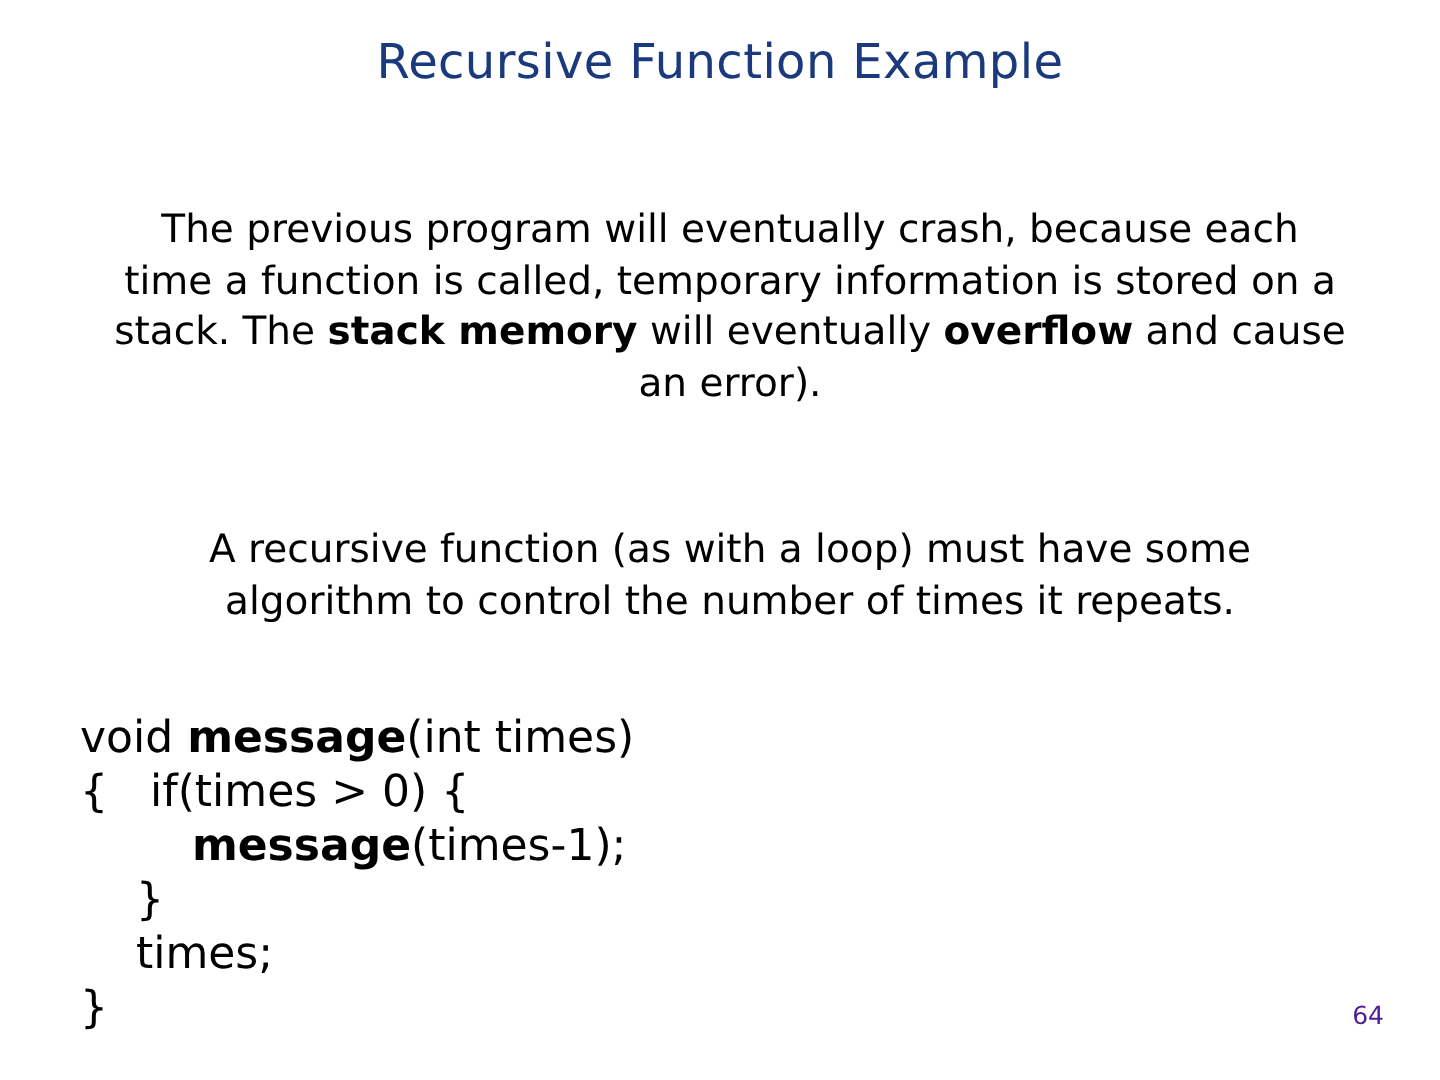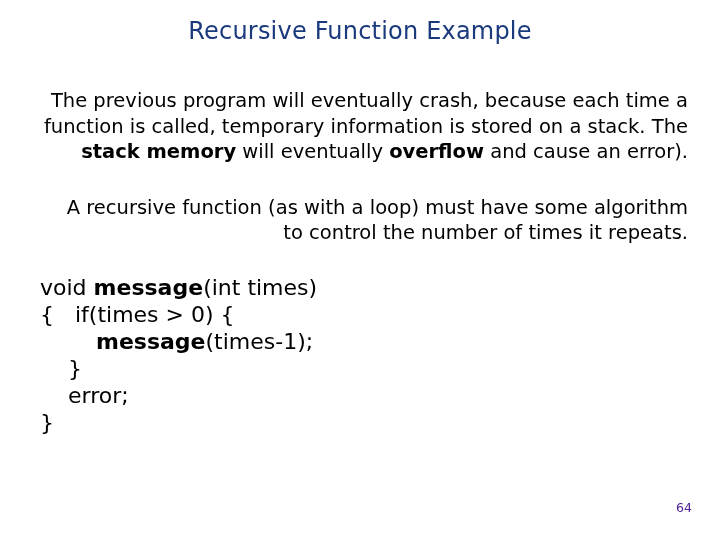--- a/index.html
+++ b/index.html
@@ -36,23 +36,23 @@
   .body-area {
     position: absolute;
     left: 40px;
     top: 86px;
     width: 650px;
   }
   .para {
     font-size: 19.5px;
     line-height: 25.6px;
     color: #000000;
-    margin: 2px;
+    margin: 16px;
     padding: 0;
-    text-align: right;
+    text-align: center;
   }
   .para b, .code b {
     font-weight: 700;
   }
   .para-gap {
     height: 26px;
   }
   .code-block {
     margin: 0;
     padding: 0;
@@ -88,21 +88,21 @@
     <p class="para"><span>The previous program will eventually crash, because each time a function is called, temporary information is stored on a stack. The </span><b>stack memory</b><span> will eventually </span><b>overflow</b><span> and cause an error).</span></p>
     <div class="para-gap"></div>
     <p class="para"><span>A recursive function (as with a loop) must have some algorithm to control the number of times it repeats.</span></p>
     <div class="para-gap"></div>
 
     <div class="code-block">
         <div class="code"><span>void </span><b>message</b><span>(int times)</span></div>
         <div class="code"><span>{   if(times &gt; 0) {</span></div>
         <div class="code"><span>        </span><b>message</b><span>(times-1);</span></div>
         <div class="code"><span>    }</span></div>
-        <div class="code"><span>    error;</span></div>
+        <div class="code"><span>    times;</span></div>
         <div class="code"><span>}</span></div>
       </div>
 
   </div>
 
   <div class="page-number">64</div>
 
 </div>
 
 </body></html>

